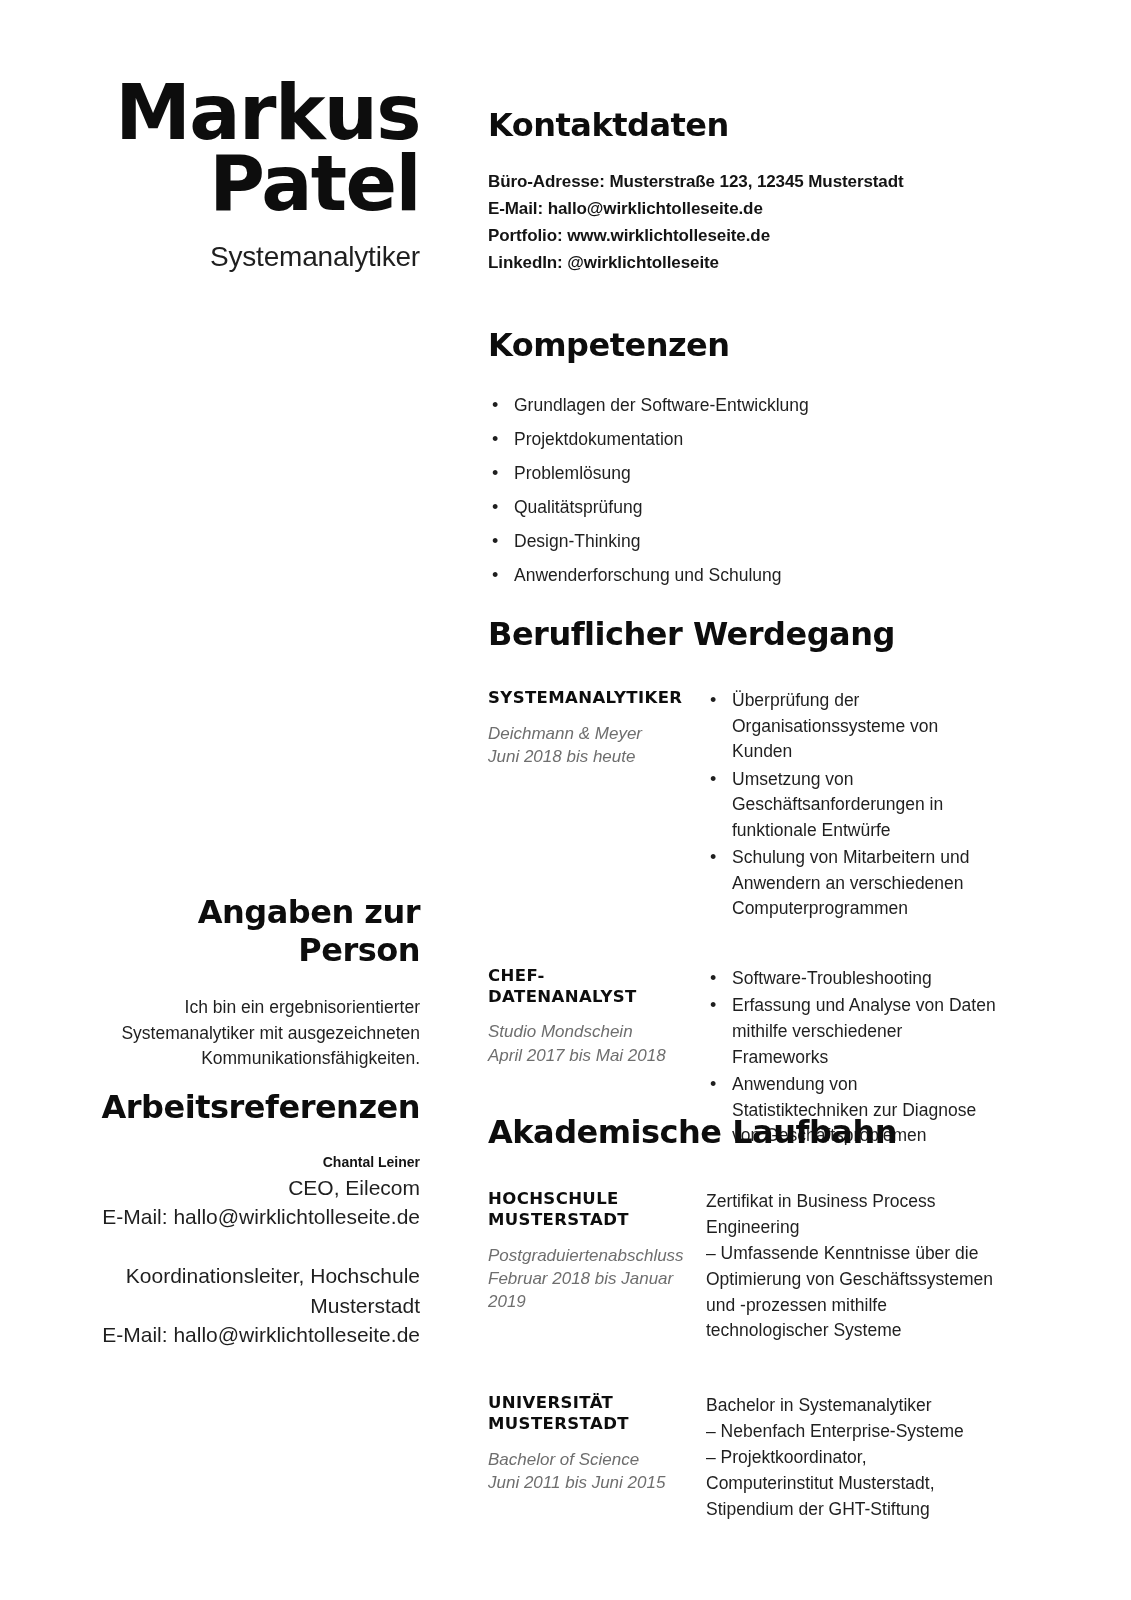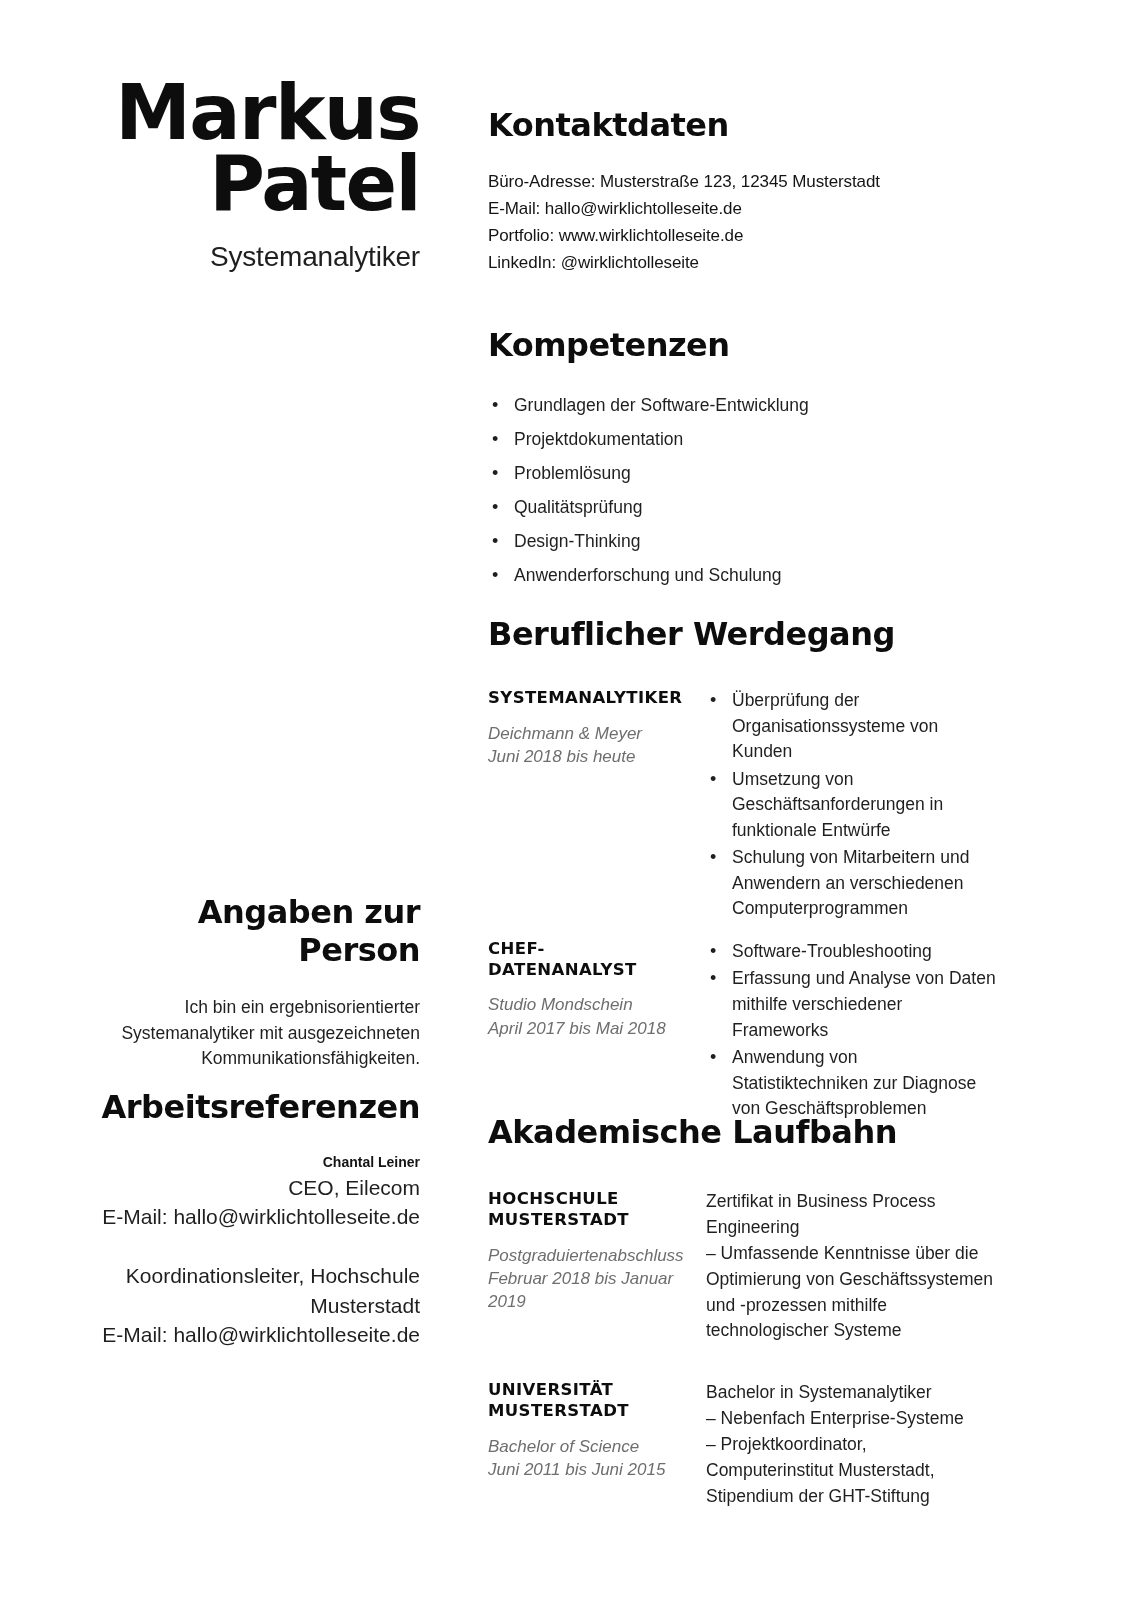--- a/index.html
+++ b/index.html
@@ -68,21 +68,21 @@
     font-weight: 700;
     font-size: 32px;
     letter-spacing: -0.5px;
     color: #0d0d0d;
   }
 
   .h-section.right-align { text-align: right; }
 
   .contact-line {
     font-size: 17px;
-    font-weight: 400;
+    font-weight: 700;
     line-height: 1.58;
     color: #141414;
     letter-spacing: -0.1px;
   }
 
   
   ul.bullets {
     list-style: none;
     margin: 0;
     padding: 0;
@@ -220,21 +220,21 @@
       </div>
       <div class="entry-right">
         <ul class="bullets">
           <li>Überprüfung der Organisationssysteme von Kunden</li>
           <li>Umsetzung von Geschäftsanforderungen in funktionale Entwürfe</li>
           <li>Schulung von Mitarbeitern und Anwendern an verschiedenen Computerprogrammen</li>
         </ul>
       </div>
     </div>
 
-    <div class="entry" style="margin-top:15px;">
+    <div class="entry" style="margin-top:42px;">
       <div class="entry-left">
         <div class="entry-title" style="max-width:150px;">CHEF-DATENANALYST</div>
         <div class="entry-meta">
           <div>Studio Mondschein</div>
           <div>April 2017 bis Mai 2018</div>
         </div>
       </div>
       <div class="entry-right">
         <ul class="bullets">
           <li>Software-Troubleshooting</li>
@@ -275,21 +275,21 @@
           <div>Postgraduiertenabschluss</div>
           <div>Februar 2018 bis Januar 2019</div>
         </div>
       </div>
       <div class="entry-right">
         <div class="entry-body" style="white-space:pre-line;">Zertifikat in Business Process Engineering
 – Umfassende Kenntnisse über die Optimierung von Geschäftssystemen und -prozessen mithilfe technologischer Systeme</div>
       </div>
     </div>
 
-    <div class="entry" style="margin-top:36px;">
+    <div class="entry" style="margin-top:49px;">
       <div class="entry-left">
         <div class="entry-title" style="max-width:165px;">UNIVERSITÄT MUSTERSTADT</div>
         <div class="entry-meta">
           <div>Bachelor of Science</div>
           <div>Juni 2011 bis Juni 2015</div>
         </div>
       </div>
       <div class="entry-right">
         <div class="entry-body" style="white-space:pre-line;">Bachelor in Systemanalytiker
 – Nebenfach Enterprise-Systeme

